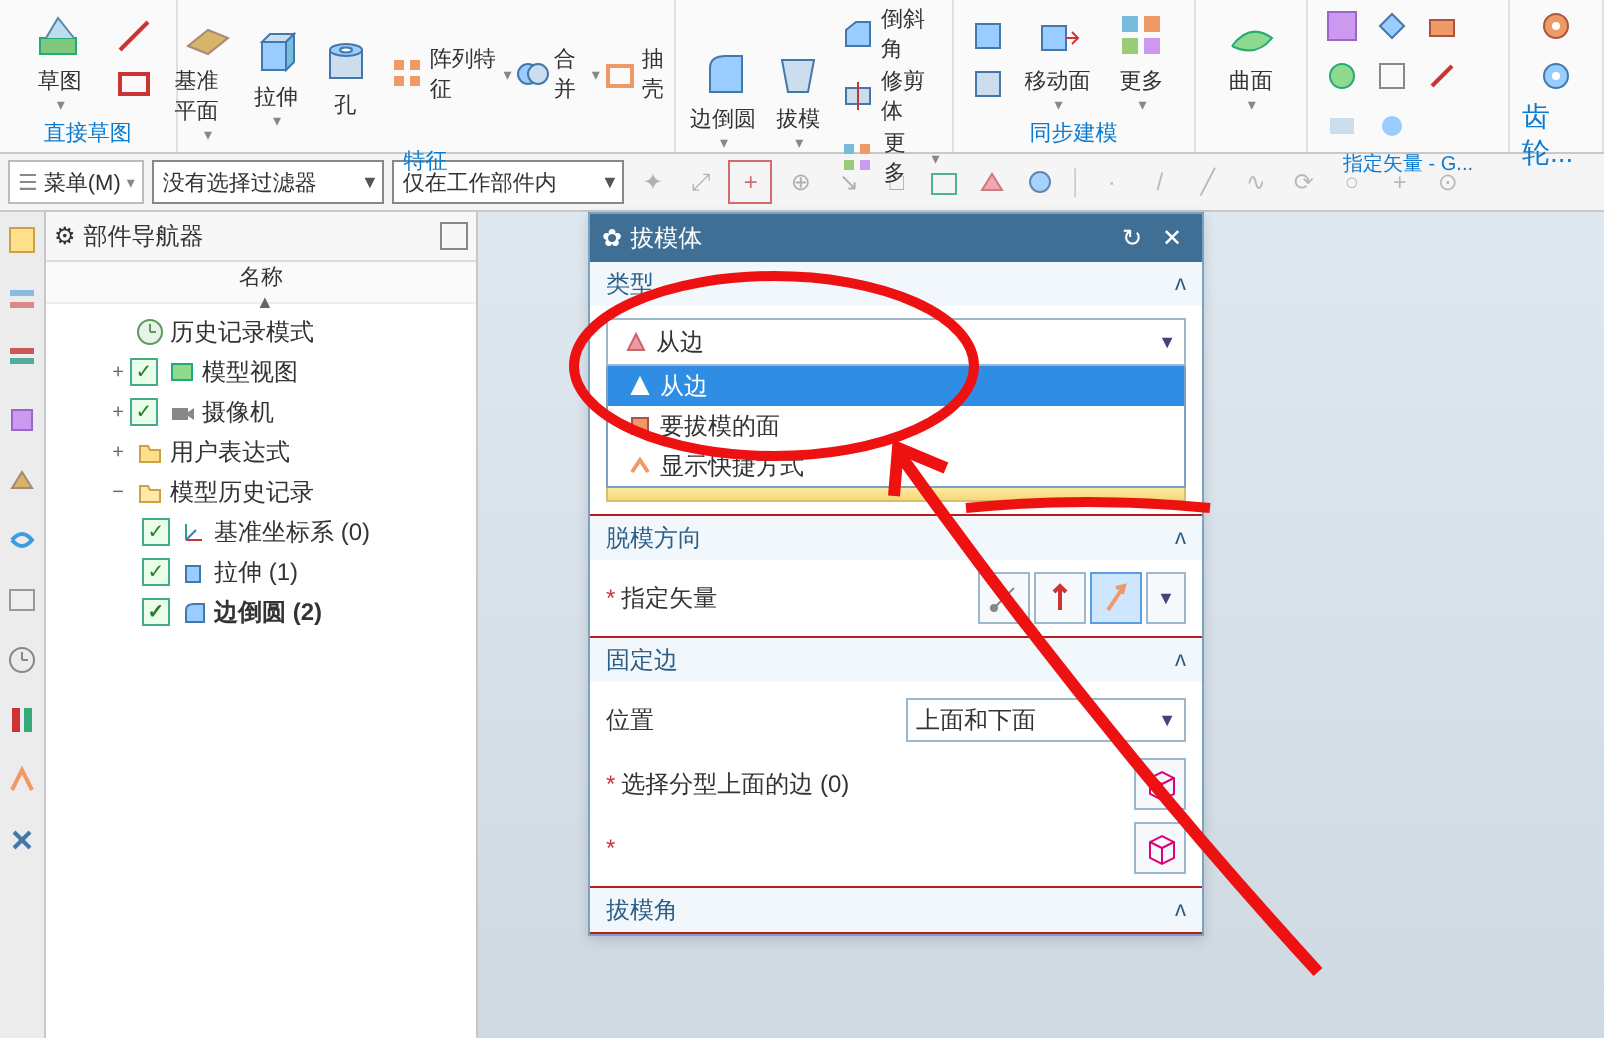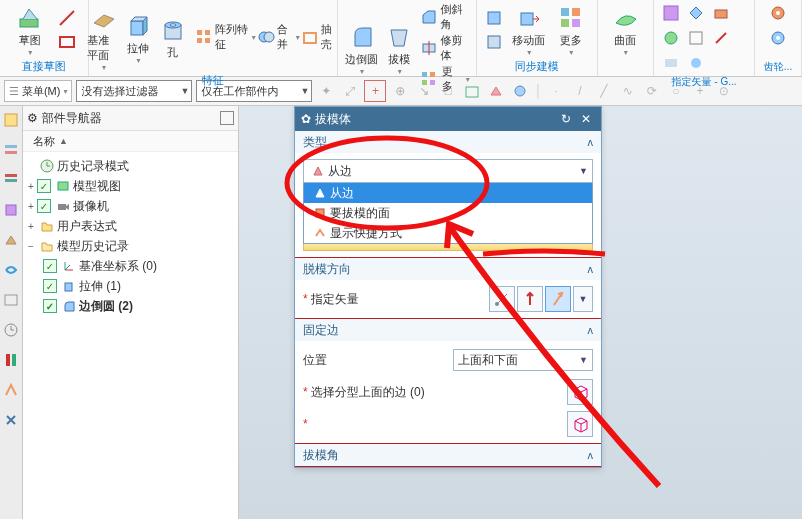--- a/index.html
+++ b/index.html
@@ -17,23 +17,23 @@
 .combo{border:1px solid #888;background:#fff;height:20px;font-size:11px;display:flex;align-items:center;padding:0 2px 0 4px;}
 .combo .arr{color:#555;margin-left:auto;font-size:9px;}
 .tb-icon{width:20px;height:20px;display:flex;align-items:center;justify-content:center;opacity:.85;}
 .main{display:flex;height:calc(519px - 76px - 28px);}
 .leftbar{width:22px;background:#ececec;border-right:1px solid #c8c8c8;display:flex;flex-direction:column;align-items:center;padding-top:6px;gap:14px;}
 .leftbar .lbico{width:16px;height:16px;}
 .navpanel{width:215px;background:#fff;border-right:1px solid #c8c8c8;display:flex;flex-direction:column;}
 .navhead{height:24px;display:flex;align-items:center;padding:0 4px;border-bottom:1px solid #ddd;font-size:12px;background:#f7f7f7;}
 .navhead .gear{margin-right:4px;}
 .navhead .sq{margin-left:auto;width:12px;height:12px;border:1px solid #888;}
-.colhdr{height:20px;display:flex;align-items:center;padding:0 10px;font-size:11px;border-bottom:1px solid #eee;background:#fafafa;}
+.colhdr{height:20px;display:flex;align-items:center;padding:0 0;font-size:11px;border-bottom:1px solid #eee;background:#fafafa;flex-direction:column;}
 .colhdr .arrup{margin-left:4px;font-size:9px;color:#666;}
-.tree{padding:4px 2px;font-size:12px;}
+.tree{padding:4px 2px;font-size:12px;margin-left:28px;}
 .trow{display:flex;align-items:center;height:20px;white-space:nowrap;}
 .exp{width:12px;text-align:center;color:#666;font-size:10px;}
 .tchk{width:12px;height:12px;border:1px solid #4a8;display:inline-flex;align-items:center;justify-content:center;color:#2a7e2a;font-size:10px;margin-right:2px;background:#eaffea;}
 .tico{width:16px;height:16px;margin:0 2px;display:inline-flex;align-items:center;justify-content:center;}
 .bold{font-weight:bold;}
 .canvas{flex:1;background:linear-gradient(#dfe8ef,#cfd9e2);position:relative;}
 .dialog{position:absolute;left:55px;top:0;width:306px;background:#fff;border:1px solid #7aa2c4;box-shadow:0 2px 6px rgba(0,0,0,.15);}
 .dlg-title{height:24px;background:#3f6f94;color:#fff;display:flex;align-items:center;padding:0 6px;font-size:12px;}
 .dlg-title .gear{margin-right:4px;}
 .dlg-title .spacer{flex:1;}
@@ -320,21 +320,21 @@
             <circle cx="9" cy="9" r="2" fill="#fff"></circle>
           </svg>
         </span>
       <span class="ricon">
           <svg width="18" height="18">
             <circle cx="9" cy="9" r="6" fill="#9cf" stroke="#47a"></circle>
             <circle cx="9" cy="9" r="2" fill="#fff"></circle>
           </svg>
         </span>
     </div>
-    <div class="gname" style="font-size:10px">齿轮...</div>
+    <div class="gname" style="font-size:14px">齿轮...</div>
   </div>
 </div>
 
 <div class="toolbar2">
   <div class="menub">
       <span style="color:#888;margin-right:3px">☰</span>
       <span>菜单(M)</span> 
       <span class="dd" style="margin-left:3px">▾</span>
     </div>
   <div class="combo" style="width:108px">

